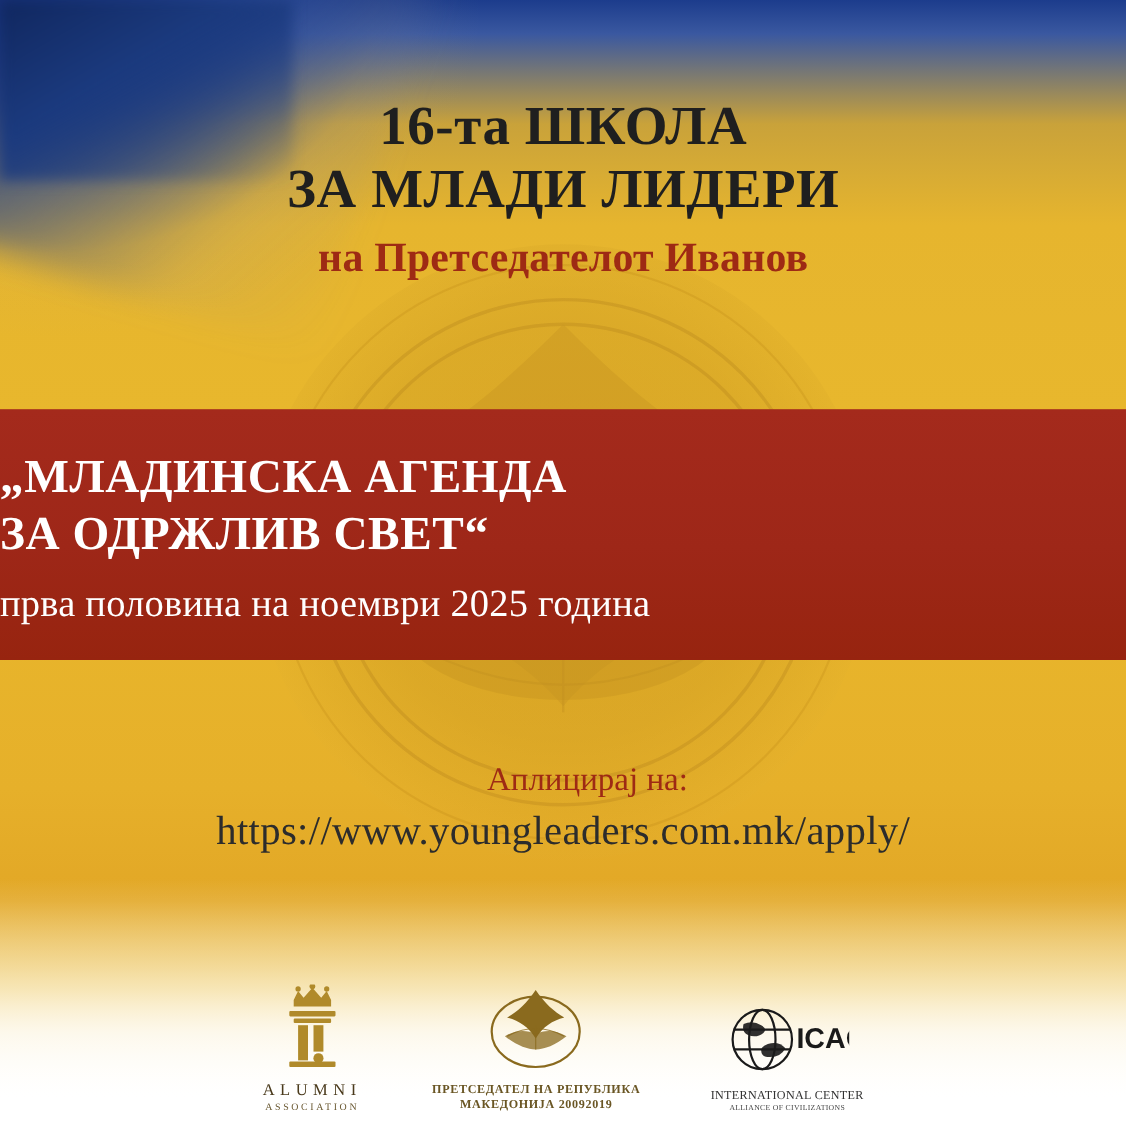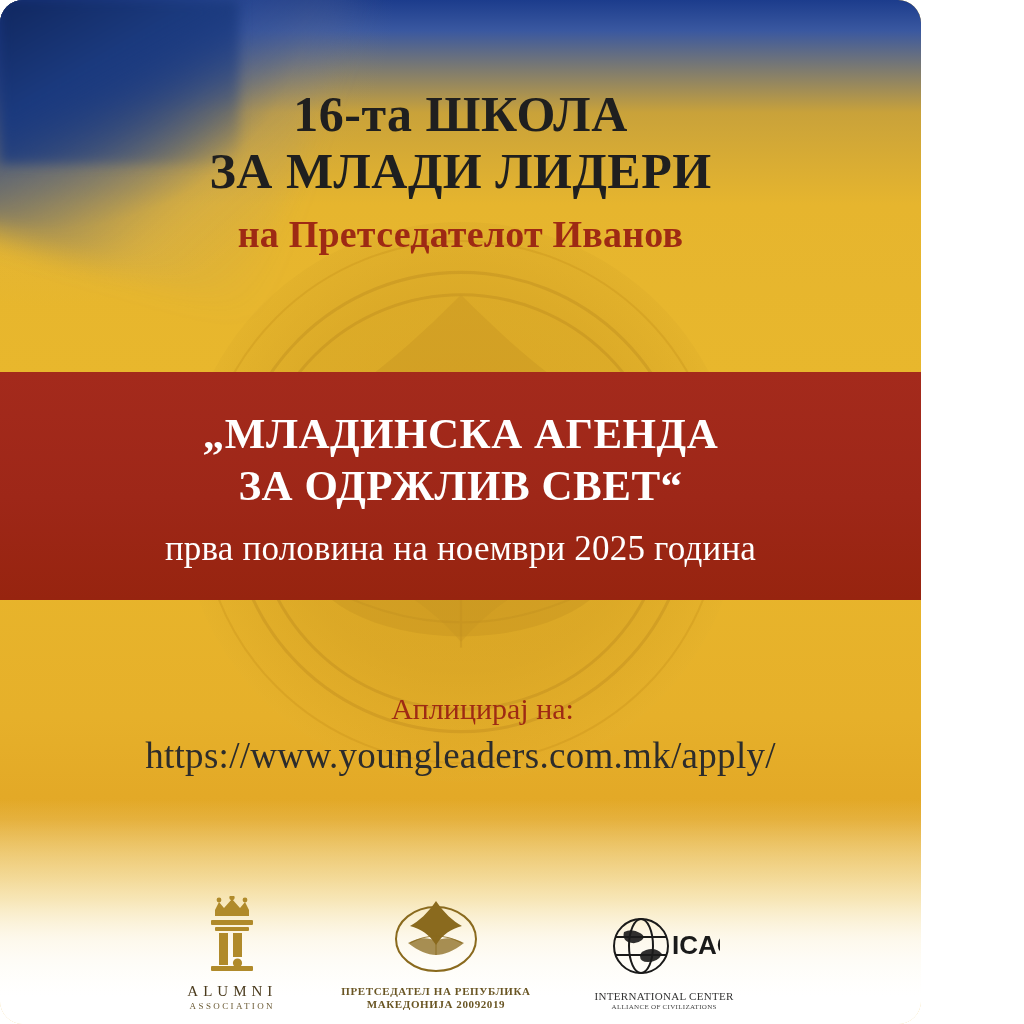--- a/index.html
+++ b/index.html
@@ -5,25 +5,24 @@
   html, body {
     margin: 0;
     padding: 0;
     background: #ffffff;
   }
   body {
     font-family: "Liberation Serif", serif;
   }
   .poster {
     position: relative;
-    width: 921px;
+    width: 1024px;
     height: 1024px;
     overflow: hidden;
     background: #e8b22c;
-    border-radius: 23px;
   }
   
   .bg-base {
     position: absolute;
     inset: 0;
     background:
       linear-gradient(180deg,
         #1c3c8c 0%,
         #3a58a0 3%,
         #c9a23a 11%,
@@ -156,21 +155,20 @@
     font-size: 38px;
     font-weight: bold;
     color: #9e2a14;
     letter-spacing: 0.2px;
   }
   .band-block {
     position: absolute;
     left: 0;
     right: 0;
     top: 408px;
-    text-align: center;
     color: #ffffff;
   }
   .band-line1, .band-line2 {
     font-size: 43px;
     font-weight: bold;
     line-height: 1.22;
     letter-spacing: 0.5px;
   }
   .band-sub {
     margin-top: 16px;

